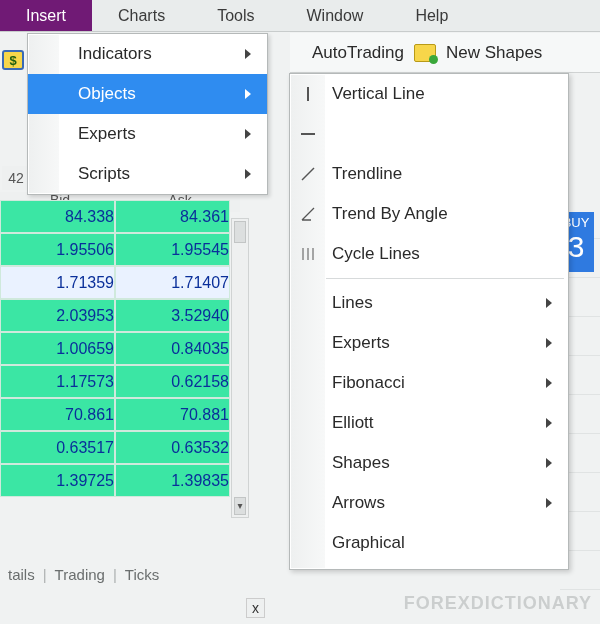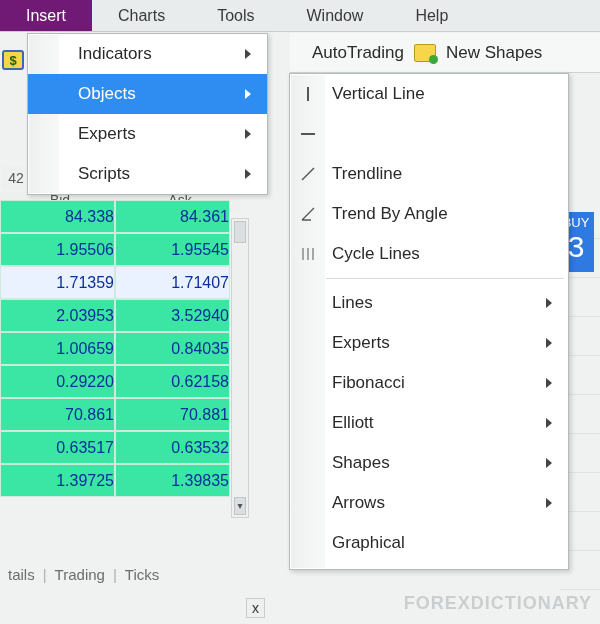--- a/index.html
+++ b/index.html
@@ -350,21 +350,21 @@
     </div>
     <div class="mkt-row">
       <div class="mkt-cell">2.03953</div>
       <div class="mkt-cell">3.52940</div>
     </div>
     <div class="mkt-row">
       <div class="mkt-cell">1.00659</div>
       <div class="mkt-cell">0.84035</div>
     </div>
     <div class="mkt-row">
-      <div class="mkt-cell">0.29220</div>
+      <div class="mkt-cell">1.17573</div>
       <div class="mkt-cell">0.62158</div>
     </div>
     <div class="mkt-row">
       <div class="mkt-cell">70.861</div>
       <div class="mkt-cell">70.881</div>
     </div>
     <div class="mkt-row">
       <div class="mkt-cell">0.63517</div>
       <div class="mkt-cell">0.63532</div>
     </div>

